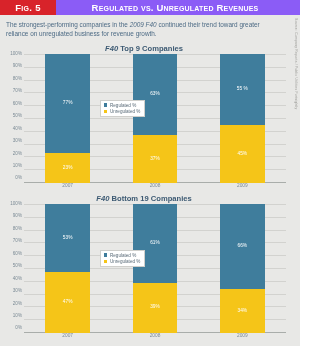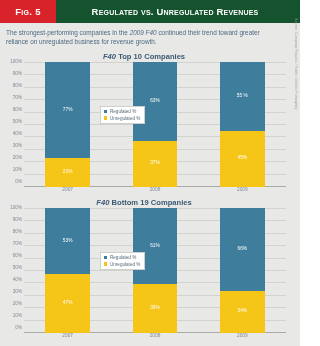--- a/index.html
+++ b/index.html
@@ -12,41 +12,41 @@
   #page {
     position: relative;
     width: 300px; height: 346px;
     background: #e8e8e6;
     display: flex;
     flex-direction: column;
   }
 
   
   .header {
-    height: 23px;
+    height: 15px;
     display: flex;
     align-items: stretch;
     flex: 0 0 auto;
   }
   .fig-tag {
     background: #d8232a;
     color: #ffffff;
     width: 56px;
     display: flex;
     align-items: center;
     justify-content: center;
     font-size: 9.5px;
     font-weight: bold;
     letter-spacing: .3px;
     font-variant: small-caps;
     font-family: "Liberation Sans", sans-serif;
   }
   .header-title {
     flex: 1;
-    background: #14532d;
+    background: #8b5cf6;
     color: #ffffff;
     display: flex;
     align-items: center;
     justify-content: center;
     font-size: 9.5px;
     font-weight: bold;
     letter-spacing: .2px;
     font-variant: small-caps;
     padding-right: 6px;
     white-space: nowrap;
@@ -230,21 +230,21 @@
   </div>
 
   <div class="side-credit">
     <span>Source: Company Reports / Public Utilities Fortnightly</span>
   </div>
 
   <div class="charts">
 
     <div class="chart-block">
       <div class="chart-title">
-        <i>F40</i><span> Top 10 Companies</span>
+        <i>F40</i><span> Top 9 Companies</span>
       </div>
       <div class="plot-wrap">
         <div class="y-axis">
           <div class="y-tick">100%</div>
           <div class="y-tick">90%</div>
           <div class="y-tick">80%</div>
           <div class="y-tick">70%</div>
           <div class="y-tick">60%</div>
           <div class="y-tick">50%</div>
           <div class="y-tick">40%</div>

